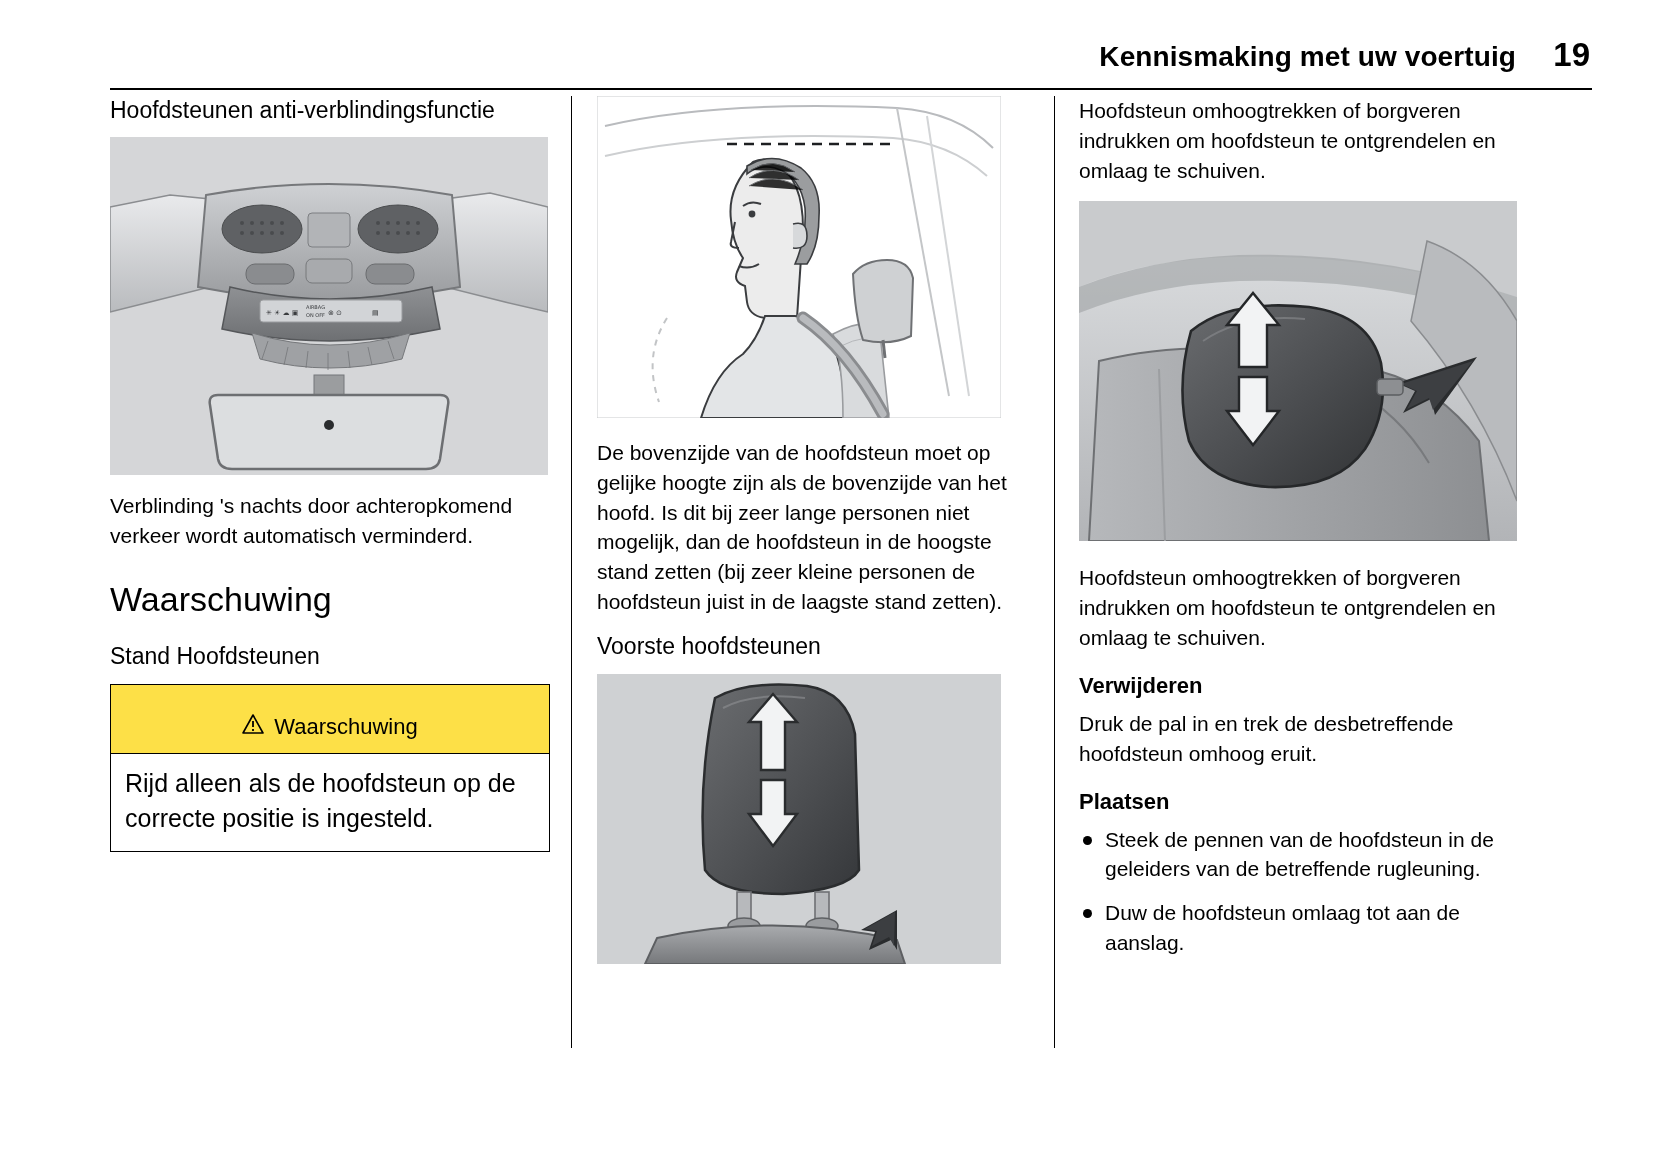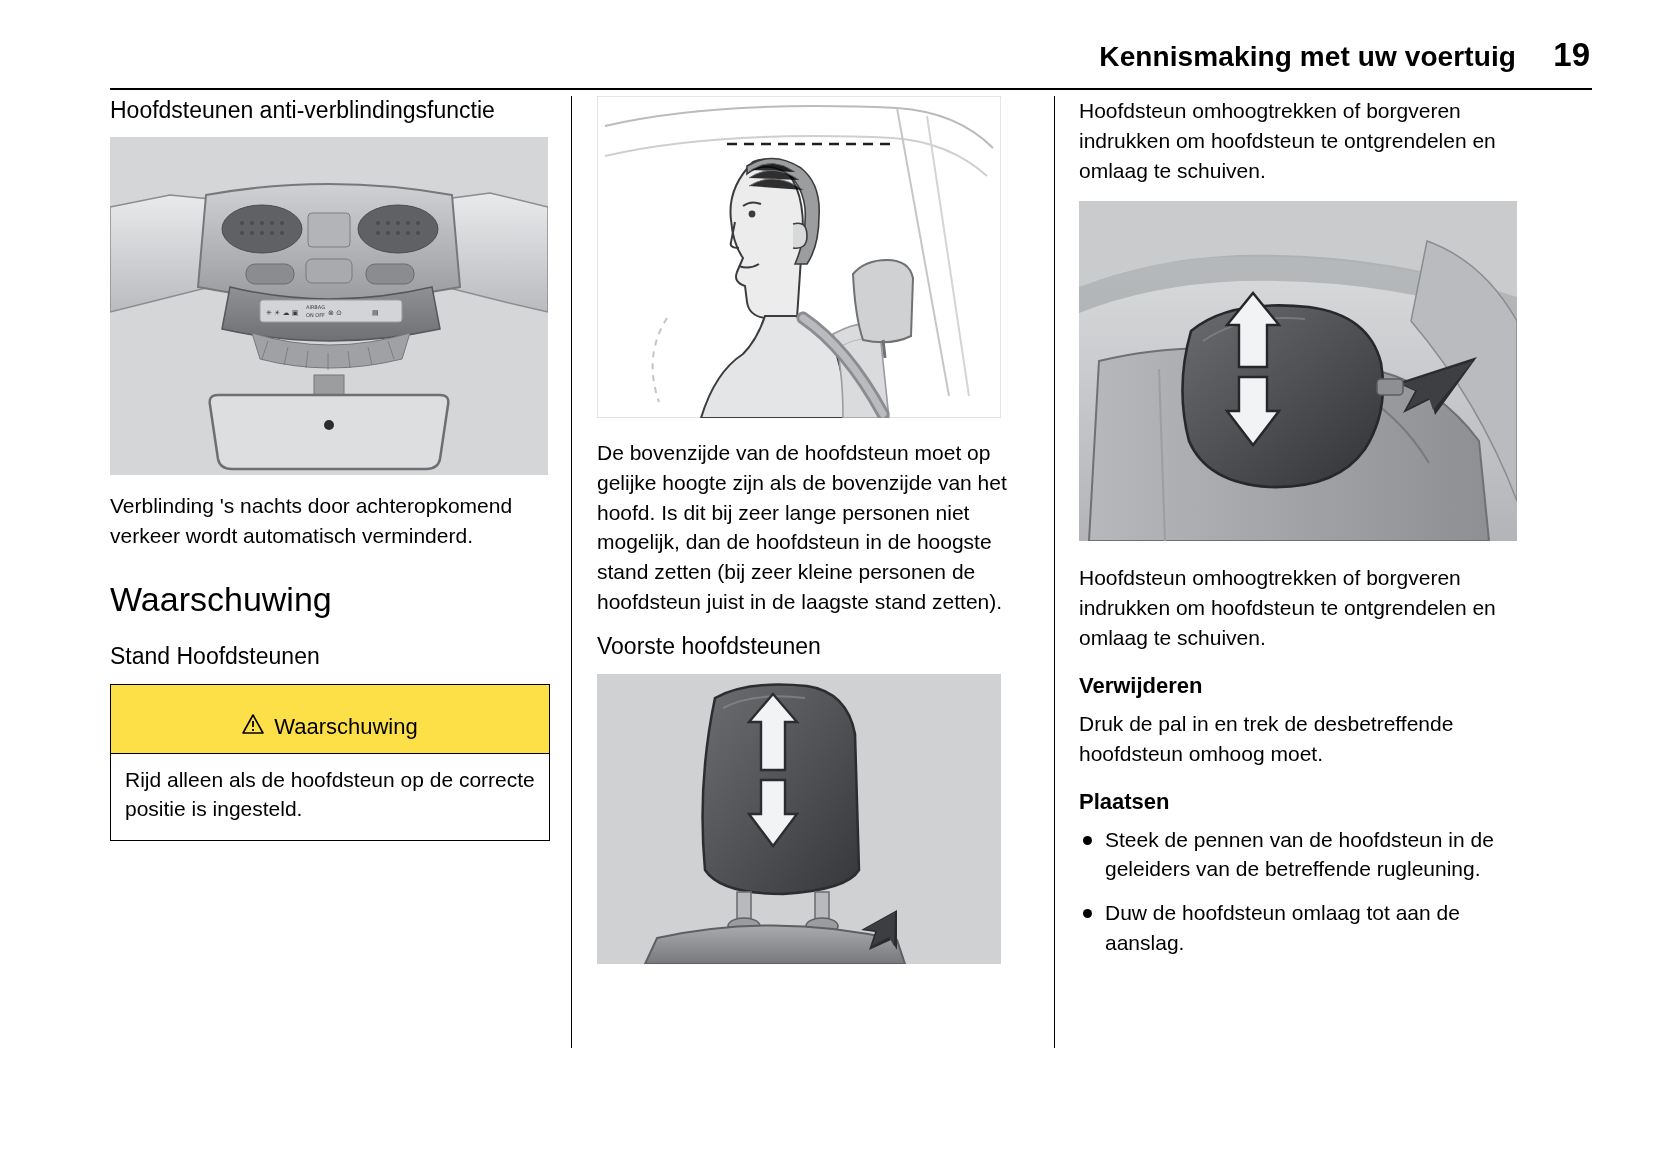--- a/index.html
+++ b/index.html
@@ -111,21 +111,21 @@
     border-bottom: 1px solid #000;
     text-align: center;
     font-size: 22px;
     padding: 29px 0 13px 0;
     display: flex;
     align-items: center;
     justify-content: center;
     gap: 10px;
   }
   .warnbox-body {
-    font-size: 21px;
+    font-size: 25px;
     line-height: 1.38;
     padding: 12px 14px 16px 14px;
   }
 
   
   ul.bullets {
     margin: 6px 0 0 0;
     padding: 0;
     list-style: none;
   }
@@ -406,21 +406,21 @@
         <path d="M398 156 L318 182 L336 190 L324 212 L352 198 L356 214 Z" fill="#2a2c2e"></path>
         <path d="M394 160 L322 183 L338 190 L328 208 L350 197 L354 209 Z" fill="#3d3f42"></path>
 
         <rect x="298" y="178" width="26" height="16" rx="4" fill="#8d8f92" stroke="#5b5d60" stroke-width="1.5"></rect>
       </svg>
     </div>
 
     <p class="body">Hoofdsteun omhoogtrekken of borgveren indrukken om hoofdsteun te ontgrendelen en omlaag te schuiven.</p>
 
     <h4 class="bold">Verwijderen</h4>
-    <p class="body">Druk de pal in en trek de desbetreffende hoofdsteun omhoog moet.</p>
+    <p class="body">Druk de pal in en trek de desbetreffende hoofdsteun omhoog eruit.</p>
 
     <h4 class="bold">Plaatsen</h4>
     <ul class="bullets">
       <li>Steek de pennen van de hoofdsteun in de geleiders van de betreffende rugleuning.</li>
       <li>Duw de hoofdsteun omlaag tot aan de aanslag.</li>
     </ul>
   </div>
 
 </div>
 

